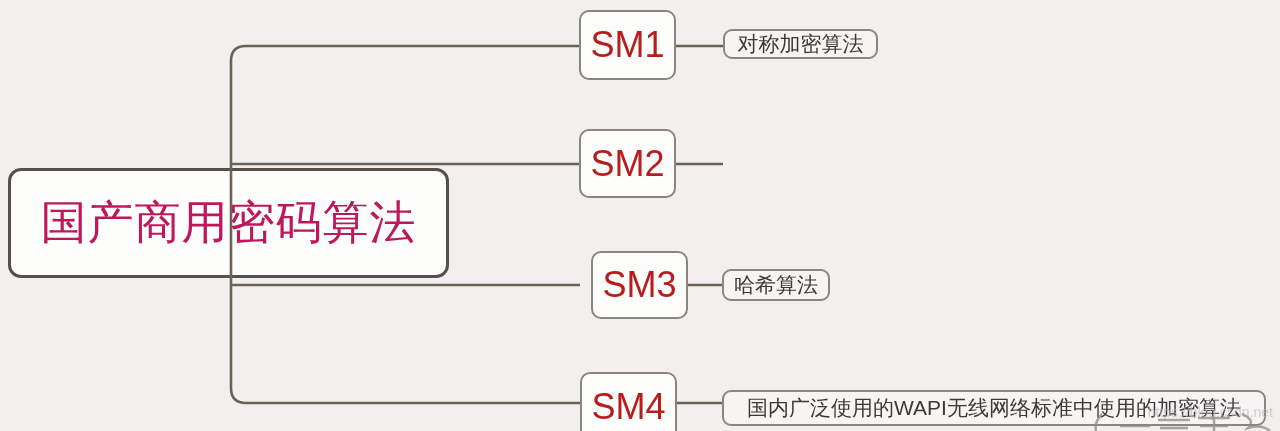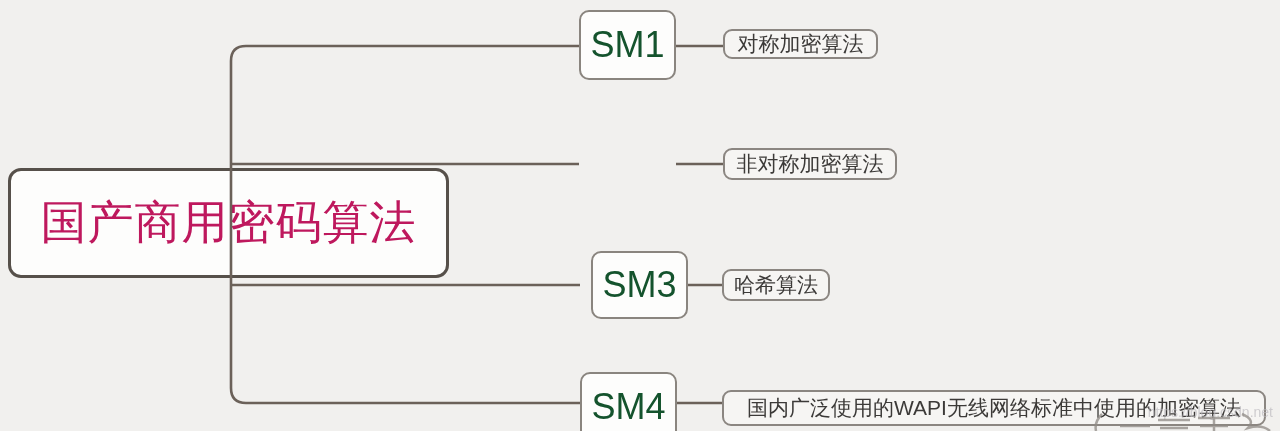--- a/index.html
+++ b/index.html
@@ -51,21 +51,21 @@
     left: 579px;
     width: 97px; height: 70px;
     box-sizing: border-box;
     background: #fdfdfc;
     border: 2.5px solid #8a857f;
     border-radius: 10px;
     display: flex;
     align-items: center;
     justify-content: center;
     font-size: 36px;
-    color: #14532d;
+    color: #b91c1c;
     z-index: 3;
   }
   .sm-node.n1 { top: 10px;  }
   .sm-node.n2 { top: 129px; height: 69px; }
   .sm-node.n3 { top: 251px; left: 580px; height: 68px; margin-left: 11px; }
   .sm-node.n4 { top: 372px; left: 580px; }
 
   .capsule {
     position: absolute;
     box-sizing: border-box;
@@ -128,32 +128,32 @@
     <path d="M 246 403 L 580 403"></path>
     <path d="M 676 46 L 723 46"></path>
     <path d="M 676 164 L 723 164"></path>
     <path d="M 677 285 L 722 285"></path>
     <path d="M 677 403 L 722 403"></path>
   </svg>
 
   <div class="sm-node n1">
     <span>SM1</span>
   </div>
+  <div class="sm-node n2">
+    <span>SM2</span>
+  </div>
   <div class="sm-node n3">
     <span>SM3</span>
   </div>
   <div class="sm-node n4">
     <span>SM4</span>
   </div>
 
   <div class="capsule c1">
     <span>对称加密算法</span>
-  </div>
-  <div class="capsule c2">
-    <span>非对称加密算法</span>
   </div>
   <div class="capsule c4">
     <span>国内广泛使用的WAPI无线网络标准中使用的加密算法</span>
   </div>
   <div class="capsule c3">
     <span>哈希算法</span>
   </div>
 
   <div class="watermark-url">https://blog.csdn.net</div>
   <svg class="watermark-logo" viewBox="0 0 190 19" xmlns="http://www.w3.org/2000/svg">

